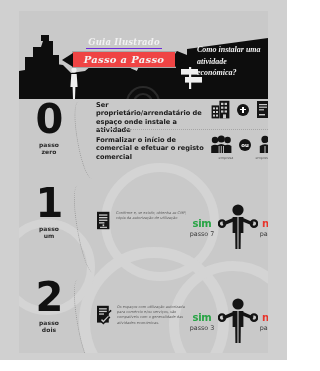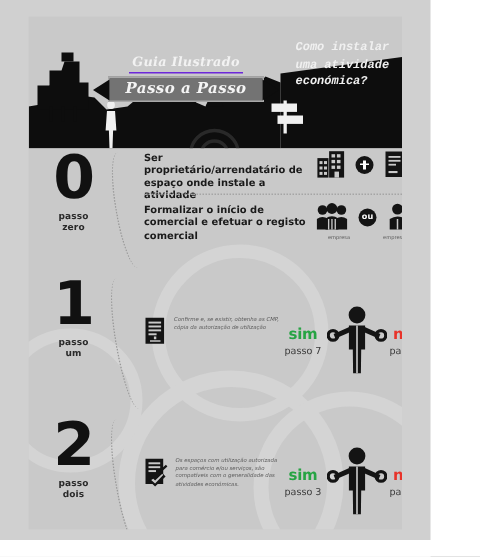--- a/index.html
+++ b/index.html
@@ -71,21 +71,21 @@
     letter-spacing: .2px;
     border-bottom: 1px solid #6d28d9;
     display: inline-block;
     padding: 0 2px 1px 2px;
     line-height: 10px;
   }
   .ribbon {
     position: relative;
     margin-top: 2px;
     height: 17px;
-    background: #737373;
+    background: #ef4444;
     border: 1px solid #a8a8a8;
     display: flex;
     align-items: center;
     justify-content: center;
   }
   .ribbon-txt {
     color: #f4f4f4;
     font-family: "DejaVu Serif", serif;
     font-style: italic;
     font-weight: bold;
@@ -97,24 +97,24 @@
     top: 1px;
     width: 0; height: 0;
     border-top: 7px solid transparent;
     border-bottom: 7px solid transparent;
   }
   .tail-l { left: -11px; border-right: 11px solid #0d0d0d; }
   .tail-r { right: -11px; border-left: 11px solid #0d0d0d; }
 
   .headline {
     position: absolute;
-    left: 178px; top: 15px;
+    left: 178px; top: 33px;
     width: 70px;
     color: #f0f0f0;
-    font-family: Liberation Mono, monospace;
+    font-family: Liberation Serif, serif;
     font-style: italic;
     font-weight: bold;
     font-size: 8px;
     line-height: 11.5px;
     text-align: left;
   }
 
   
   .step {
     position: absolute;

